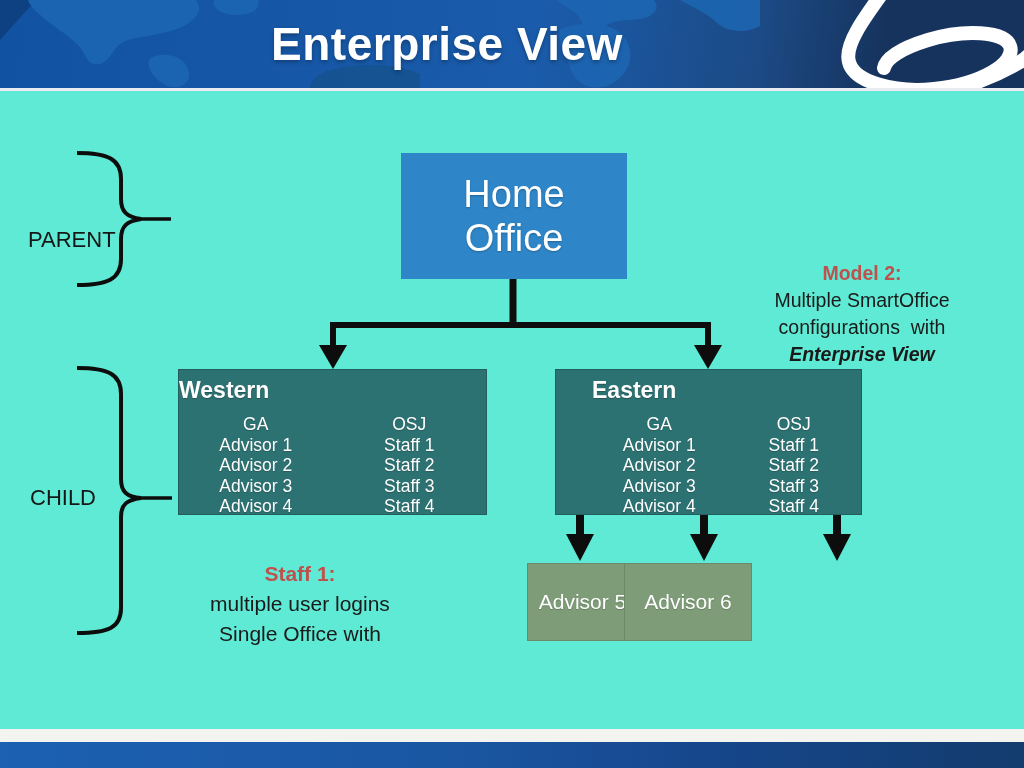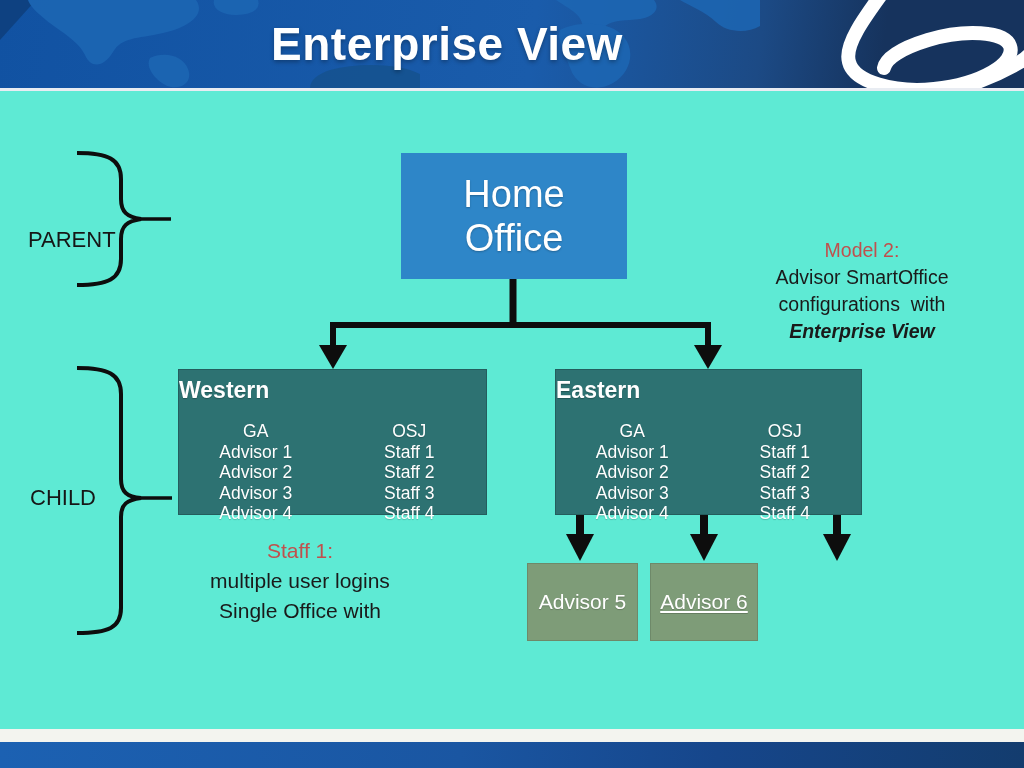--- a/index.html
+++ b/index.html
@@ -33,40 +33,40 @@
     position:absolute;left:401px;top:153px;width:226px;height:126px;z-index:2;
     background:#2e86c8;color:#ffffff;display:flex;flex-direction:column;
     align-items:center;justify-content:center;font-size:38px;line-height:44px;
     text-shadow:0 1px 2px rgba(0,0,0,.25);
   }
   .office{
     position:absolute;top:369px;height:146px;z-index:2;background:#2d7272;
     color:#ffffff;box-sizing:border-box;border:1px solid rgba(0,0,0,.18);
   }
   .office.western{left:178px;width:309px;}
-  .office.eastern{left:555px;width:307px;}
+  .office.eastern{left:555px;width:307px;padding-left:36px;}
   .office-title{text-align:left;font-size:23px;font-weight:bold;margin-top:7px;
     text-shadow:0 1px 1px rgba(0,0,0,.25);}
-  .office-cols{display:flex;margin-top:17px;}
+  .office-cols{display:flex;margin-top:10px;}
   .office-col{flex:1;text-align:center;font-size:17.5px;line-height:20.6px;
     text-shadow:0 1px 1px rgba(0,0,0,.2);}
   .advisor-box{
     position:absolute;top:563px;height:78px;z-index:2;background:#7e9c78;
     color:#ffffff;display:flex;align-items:center;justify-content:center;
     font-size:21px;box-sizing:border-box;border:1px solid rgba(0,0,0,.12);
     text-shadow:0 1px 1px rgba(0,0,0,.2);
   }
   .advisor-5{left:527px;width:111px;}
-  .advisor-6{left:650px;width:108px;text-decoration:underline;}
+  .advisor-6{left:624px;width:128px;}
   .advisor-7{left:781px;width:112px;}
   
   .annotation{position:absolute;z-index:2;text-align:center;color:#1a1a1a;}
   .model2{left:740px;top:237px;width:244px;font-size:19.5px;line-height:27px;}
   .model1{left:172px;top:536px;width:256px;font-size:21px;line-height:30px;}
-  .model-title{font-weight:normal;color:#c0504d;}
+  .model-title{font-weight:bold;color:#c0504d;margin-top:23px;}
   .emphasis{font-weight:bold;font-style:italic;}
   .pre{white-space:pre-wrap;}
   
   .footer-strip{position:absolute;left:0;bottom:26px;width:1024px;height:13px;background:#f3f4ef;}
   .footer-bar{
     position:absolute;left:0;bottom:0;width:1024px;height:26px;
     background:linear-gradient(to right,#1c61b2 0%,#1a56a2 45%,#16468b 70%,#133c6e 100%);
   }
 </style>
 </head>
@@ -168,21 +168,21 @@
         <div>Staff 4</div>
       </div>
     </div>
   </div>
 
   <div class="advisor-box advisor-5">Advisor 5</div>
   <div class="advisor-box advisor-6">Advisor 6</div>
 
   <div class="annotation model2">
     <div class="model-title">Model 2:</div>
-    <div>Advisor SmartOffice</div>
+    <div>Multiple SmartOffice</div>
     <div class="pre">configurations  with</div>
     <div class="emphasis">Enterprise View</div>
   </div>
 
   <div class="annotation model1">
     <div class="model-title">Staff 1:</div>
     <div>multiple user logins</div>
     <div>Single Office with</div>
   </div>
 

